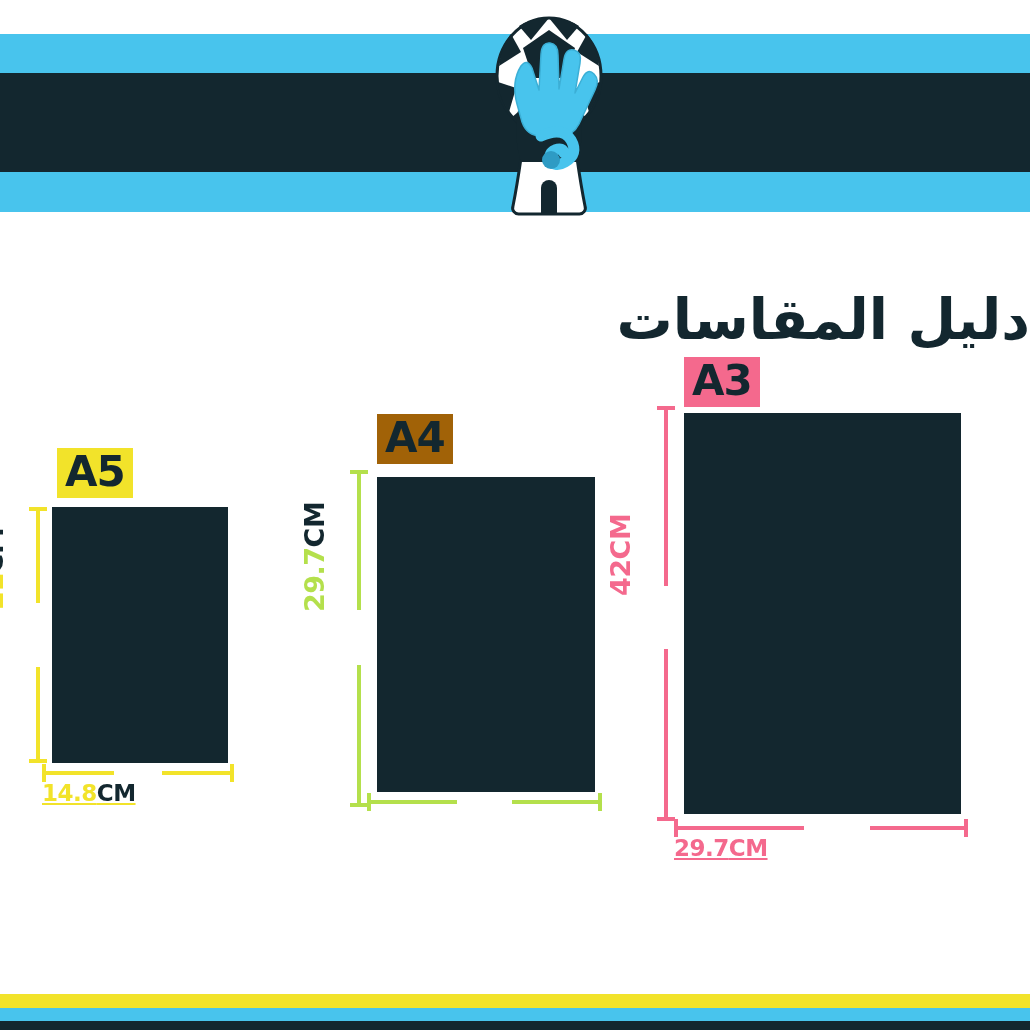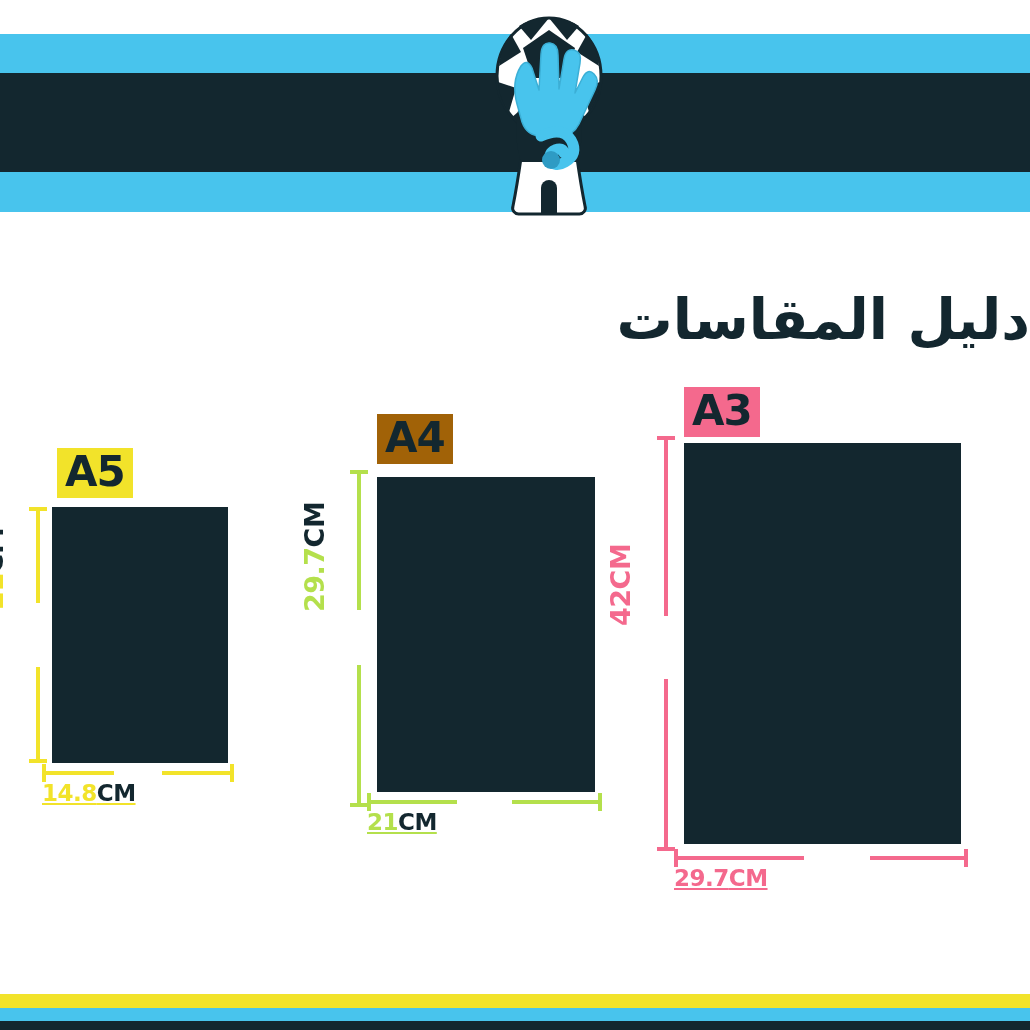--- a/index.html
+++ b/index.html
@@ -166,26 +166,23 @@
     <div class="dim-label-v" style="left:8px;top:185px;color:#B4E04C;">
       <span>29.7</span><span class="unit-dark">CM</span>
     </div>
 
     <div class="dim-h" style="left:47px;top:400px;width:235px;">
       <div class="cap" style="left:0px;background:#B4E04C;"></div>
       <div class="bar" style="left:0px;width:90px;background:#B4E04C;"></div>
       <div class="bar" style="left:145px;width:90px;background:#B4E04C;"></div>
       <div class="cap" style="left:231px;background:#B4E04C;"></div>
     </div>
-    <div class="dim-label-h" style="left:47px;top:409px;width:235px;color:#B4E04C;">
-      <span>21</span><span class="unit-dark">CM</span>
-    </div>
-  </div>
-
-  <div class="paper-group" id="g-a3" style="left:620px;top:371px;width:410px;height:520px;">
+  </div>
+
+  <div class="paper-group" id="g-a3" style="left:620px;top:341px;width:410px;height:520px;">
 
     <div class="size-badge" style="left:64px;top:16px;background:#F4698D;">A3</div>
 
     <div class="sheet" style="left:64px;top:72px;width:277px;height:401px;"></div>
 
     <div class="dim-v" style="left:44px;top:65px;height:415px;">
       <div class="cap" style="top:0px;background:#F4698D;"></div>
       <div class="bar" style="top:0px;height:180px;background:#F4698D;"></div>
       <div class="bar" style="top:243px;height:172px;background:#F4698D;"></div>
       <div class="cap" style="top:411px;background:#F4698D;"></div>

